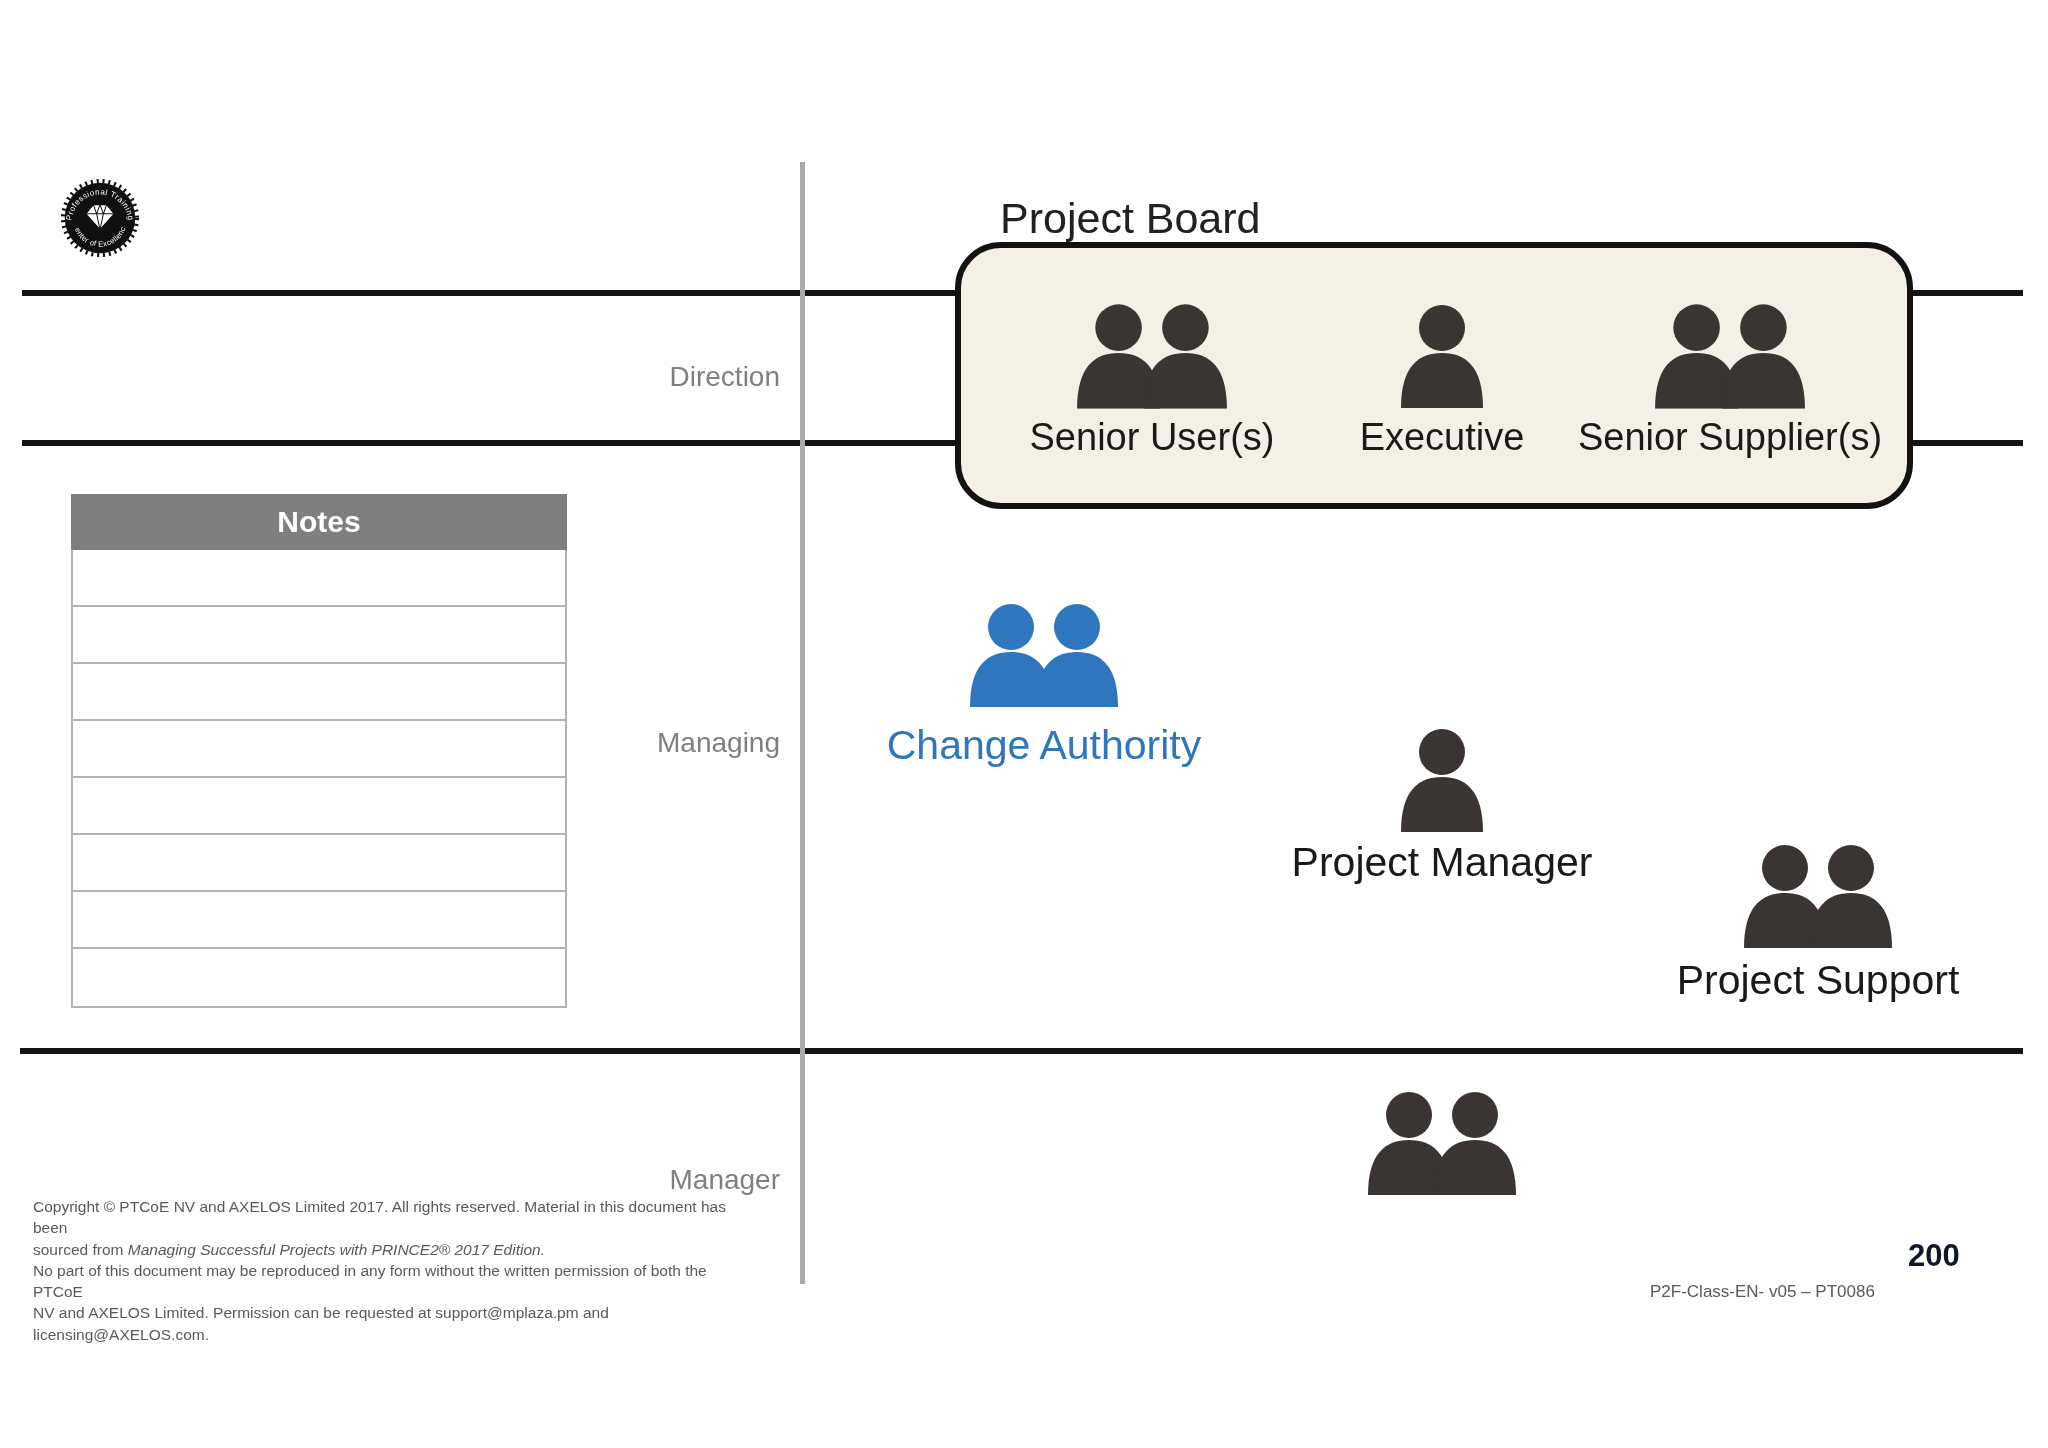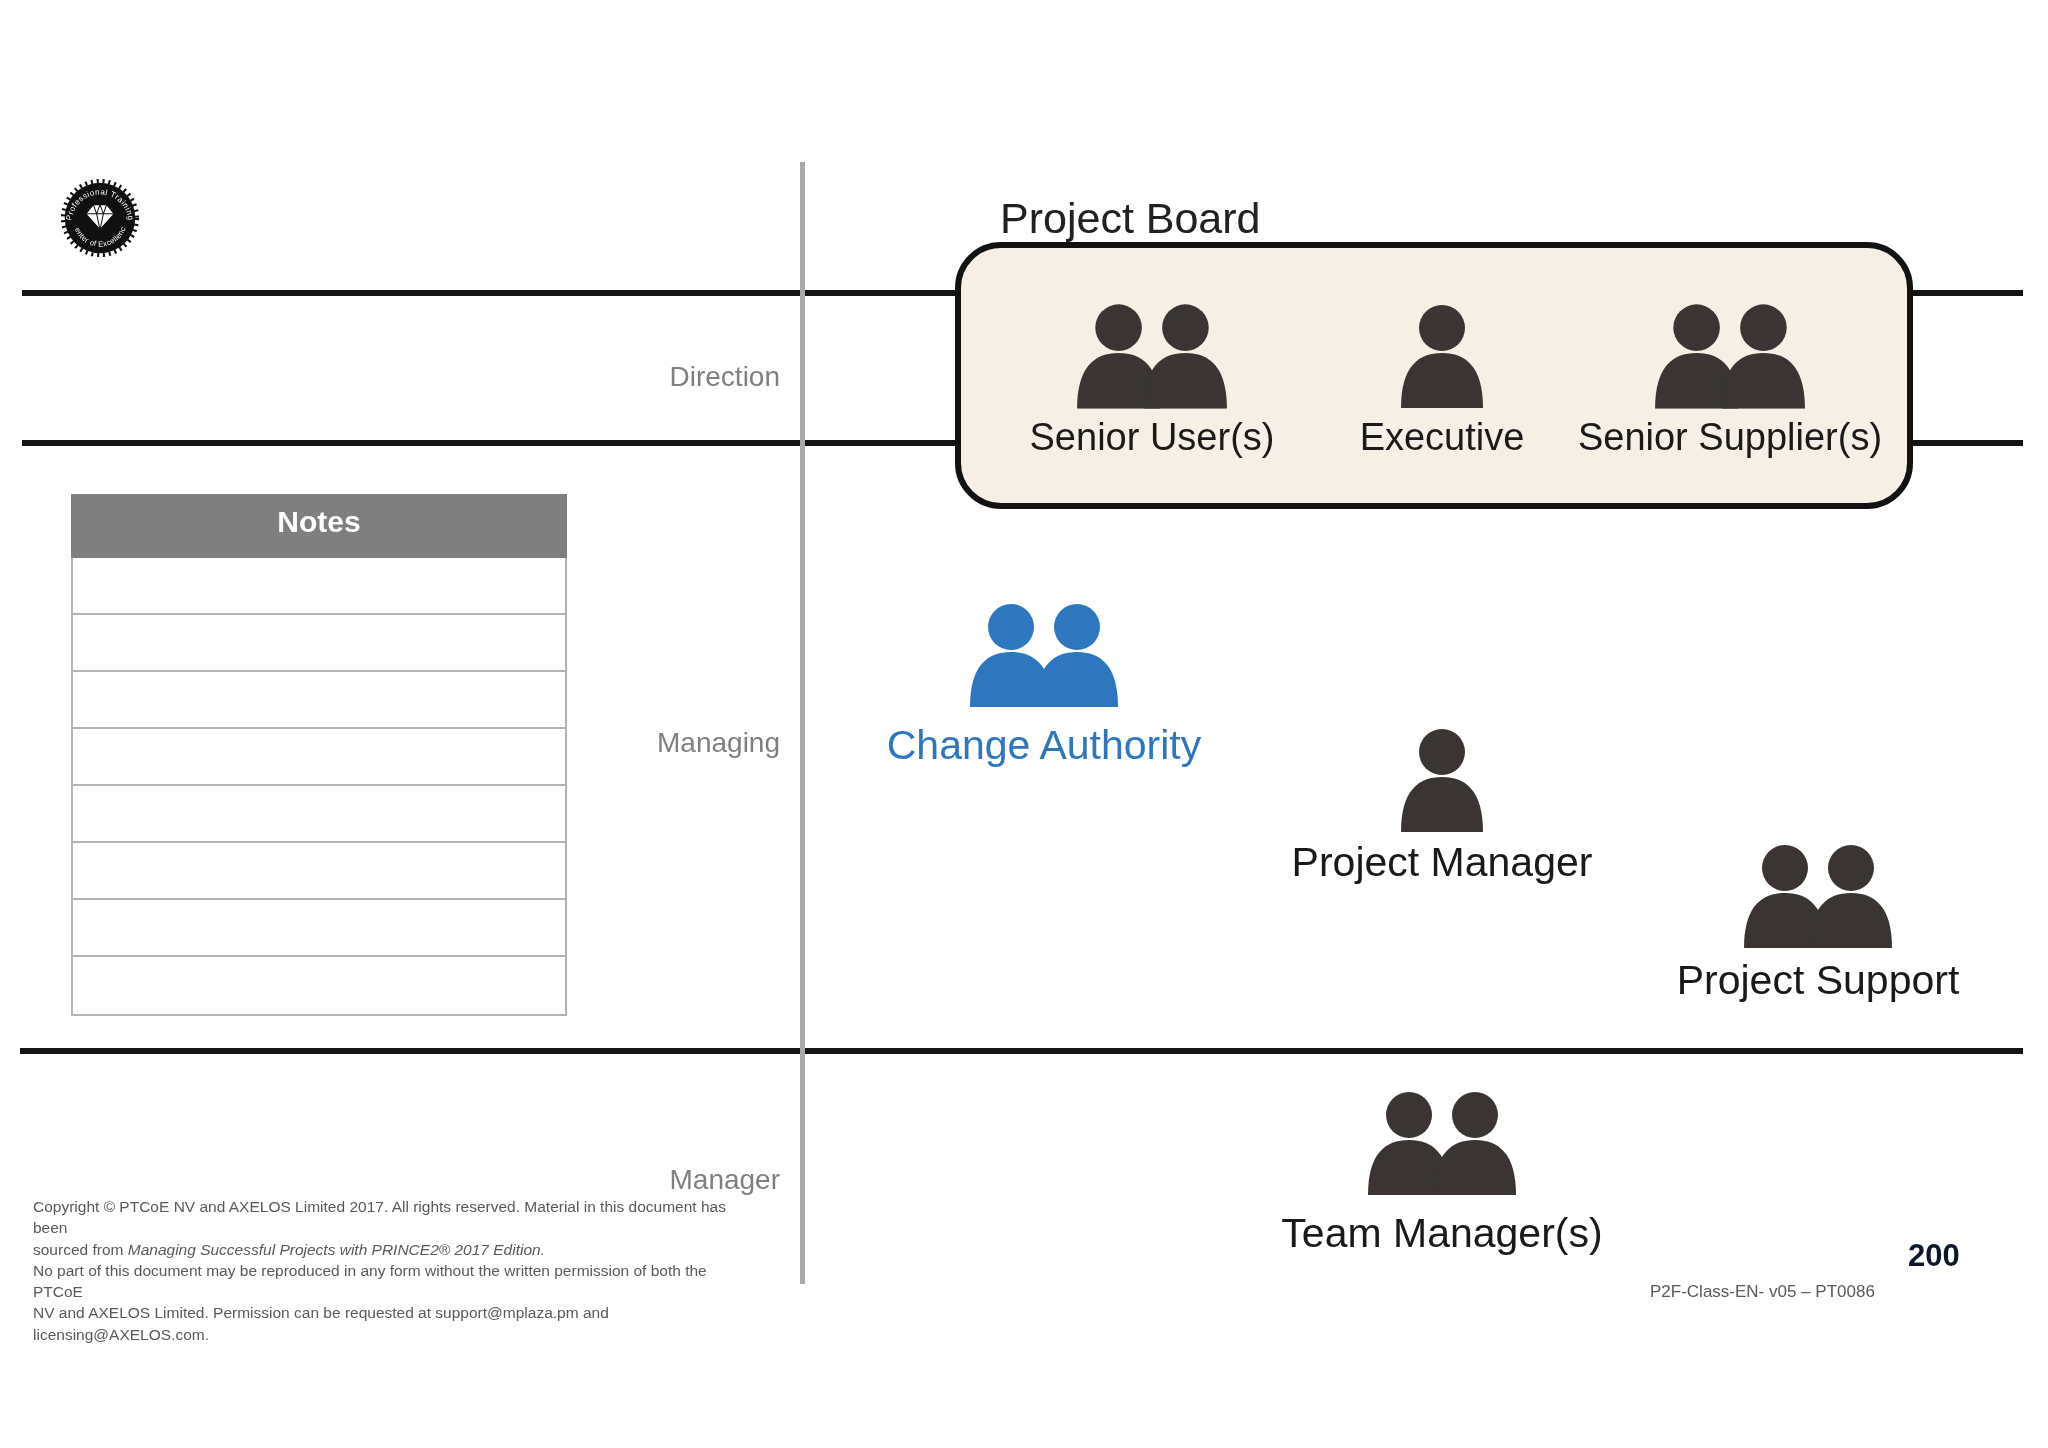--- a/index.html
+++ b/index.html
@@ -57,21 +57,21 @@
   .l-su{left:972px;top:416px}
   .l-ex{left:1262px;top:416px}
   .l-ss{left:1550px;top:416px}
   .l-ca{left:864px;top:722px;font-size:41px;color:var(--accent_blue)}
   .l-pm{left:1262px;top:839px;font-size:41px}
   .l-ps{left:1638px;top:957px;font-size:41px}
   .l-tm{left:1262px;top:1210px;font-size:41px}
 
   
   .notes{position:absolute;left:71px;top:494px;width:496px}
-  .notes-header{height:64px;background:var(--notes_header_bg);color:#fff;font-weight:700;
+  .notes-header{height:56px;background:var(--notes_header_bg);color:#fff;font-weight:700;
                 font-size:30px;line-height:56px;text-align:center}
   .notes-body{border:2px solid #B3B3B3;border-top:none;background:#fff}
   .note-row{height:57px;border-bottom:2px solid #B3B3B3}
   .note-row:last-child{border-bottom:none}
 
   
   .copyright{position:absolute;left:33px;top:1196px;width:700px;color:var(--footer_gray);
              font-size:15.5px;line-height:21.3px}
   .copyright .it{font-style:italic}
   .doc-code{position:absolute;left:1650px;top:1282px;font-size:17px;color:var(--footer_gray);white-space:nowrap}
@@ -180,21 +180,20 @@
         <use href="#sym-persons"></use>
       </svg>
   </div>
   <div class="role-label l-ps">Project Support</div>
 
   <div class="icon i-tm">
     <svg viewBox="0 0 158 105">
         <use href="#sym-persons"></use>
       </svg>
   </div>
-  <div class="role-label l-tm">Team Manager(s)</div>
 
   <div class="copyright">
     <div>Copyright © PTCoE NV and AXELOS Limited 2017. All rights reserved. Material in this document has been</div>
     <div><span>sourced from </span><span class="it">Managing Successful Projects with PRINCE2® 2017 Edition.</span></div>
     <div>No part of this document may be reproduced in any form without the written permission of both the PTCoE</div>
     <div>NV and AXELOS Limited. Permission can be requested at support@mplaza.pm and licensing@AXELOS.com.</div>
   </div>
   <div class="doc-code">P2F-Class-EN- v05 – PT0086</div>
   <div class="page-num">200</div>
 

